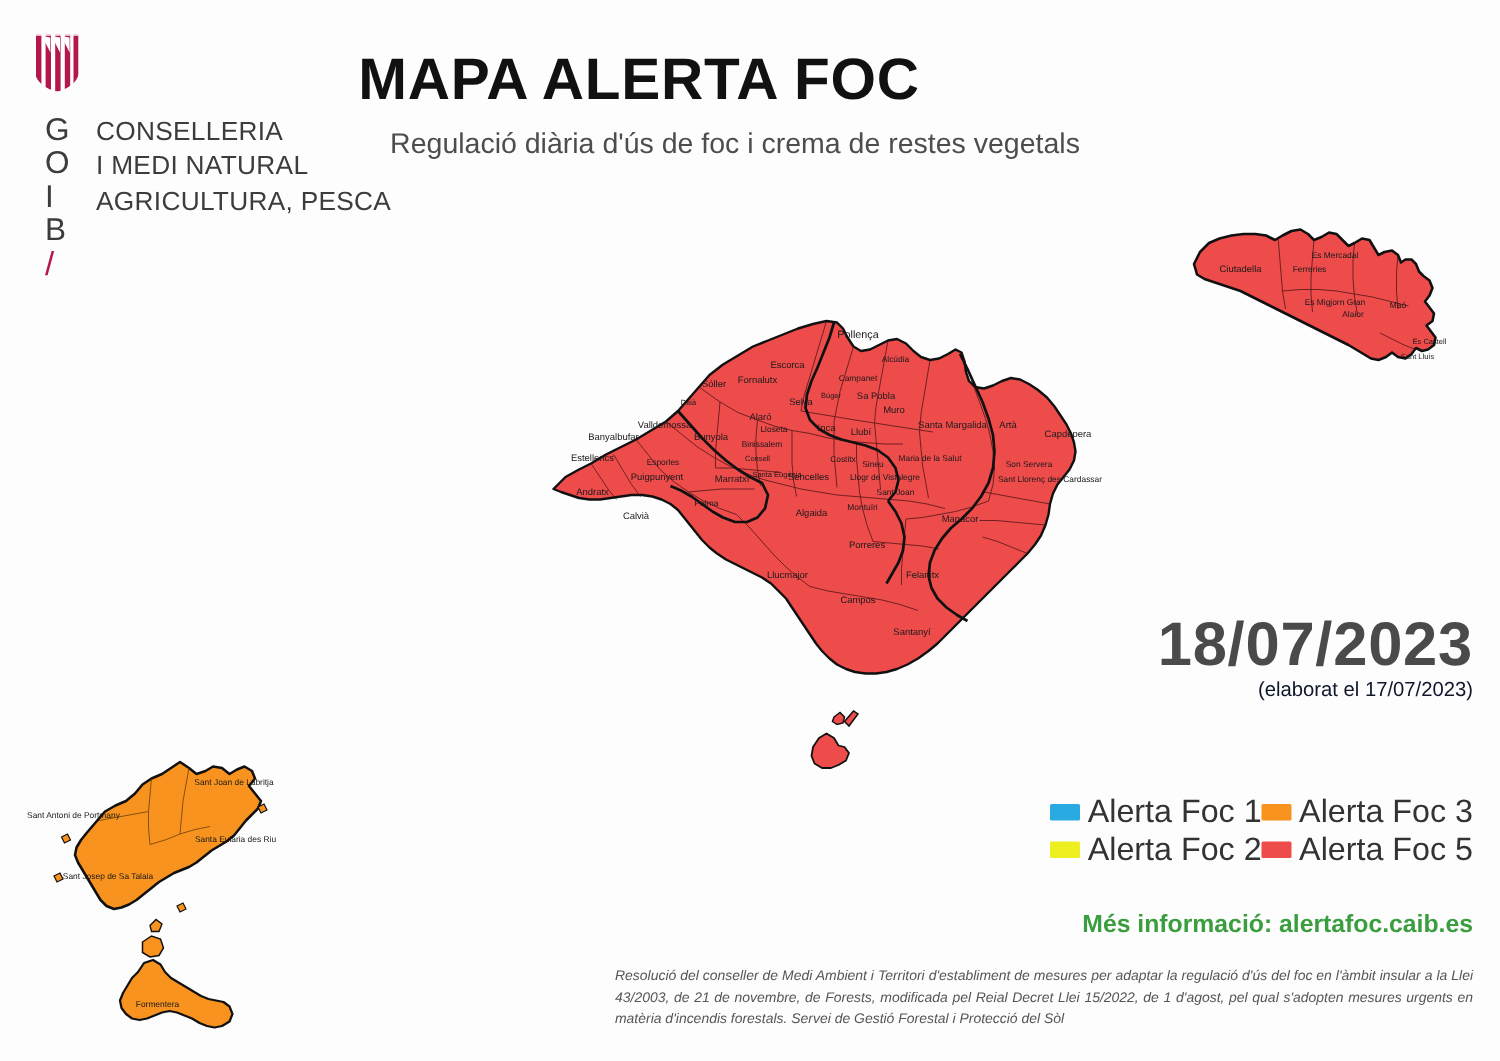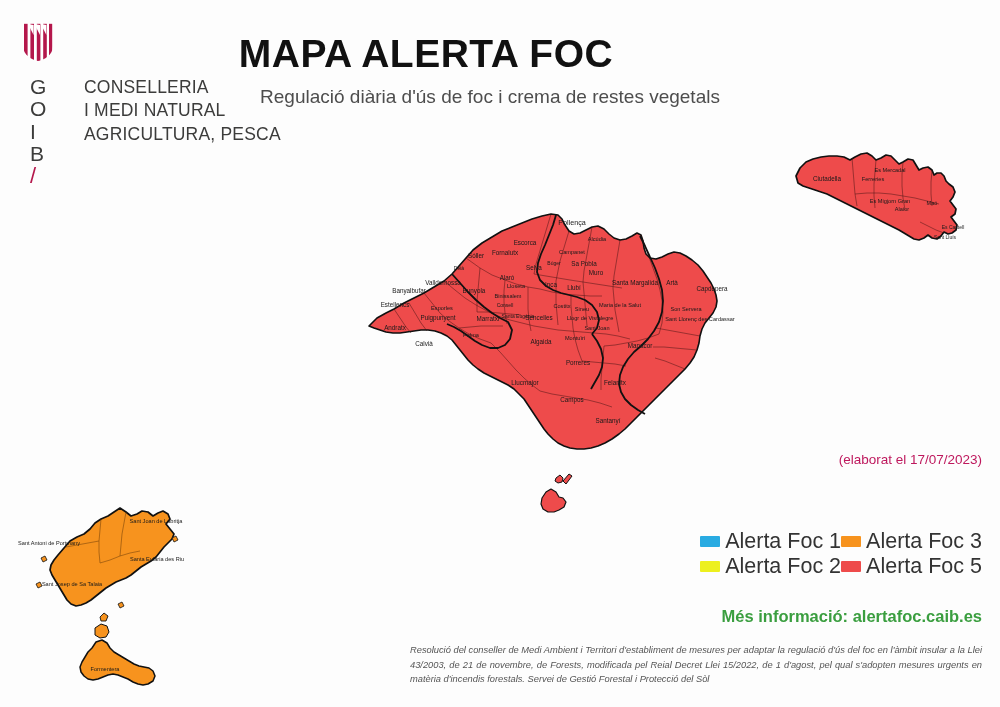--- a/index.html
+++ b/index.html
@@ -20,21 +20,21 @@
   .goib-letters {
     display:flex; flex-direction:column;
     font-size:21px; line-height:1.06; color:#3c3c3b;
     font-family:"Liberation Sans", sans-serif;
     letter-spacing:.5px; width:36px; padding-left:8px;
   }
   .goib-letters span { display:block; }
   .goib-slash { color:#b4174b; font-size:22px; line-height:1.0; }
   .goib-name {
     font-size:17.5px; line-height:1.33; color:#3c3c3b;
-    padding-left:6px; letter-spacing:.2px; white-space:nowrap;margin-left:20px;
+    padding-left:6px; letter-spacing:.2px; white-space:nowrap;
   }
   .goib-name div { display:block; }
 
   
   .title {
     position:absolute; left:0; top:32px; width:804px;
     text-align:center; font-size:39px; font-weight:bold;
     letter-spacing:.5px; color:#111;padding-left:48px;
   }
   .subtitle {
@@ -54,21 +54,21 @@
   .mun-label.lg { font-size:7.2px; }
 
   
   .date-main {
     position:absolute; right:18px; top:406px;
     font-size:41px; font-weight:bold; color:#4a4a4a;
     letter-spacing:.5px; text-align:right;
   }
   .date-sub {
     position:absolute; right:18px; top:452px;
-    font-size:13.5px; color:#be185d; text-align:right;
+    font-size:13.5px; color:#0f172a; text-align:right;
   }
 
   
   .legend-title {
     position:absolute; right:18px; top:509px;
     font-size:14.3px; color:#3d3d3d; text-align:right;
   }
   .legend-grid {
     position:absolute; right:18px; top:530px;
     display:grid; grid-template-columns:auto auto; gap:2px 0;
@@ -324,20 +324,21 @@
              L82,662 L85,657 L88,652 Z"></path>
         <path fill="#f7931e" stroke="#111111" stroke-width="1.0" d="M95,628 L101,624 L107,626 L109,632 L106,637 L100,638 L95,635 Z"></path>
         <path fill="#f7931e" stroke="#111111" stroke-width="0.9" d="M100,617 L104,613 L108,616 L106,621 L101,621 Z"></path>
         <path fill="#f7931e" stroke="#111111" stroke-width="0.8" d="M118,604 L122,602 L124,606 L120,608 Z"></path>
         <text class="mun-label sm" x="105" y="671">Formentera</text>
       </g>
 
     </svg>
   </div>
 
+  <div class="date-main">18/07/2023</div>
   <div class="date-sub">(elaborat el 17/07/2023)</div>
 
   <div class="legend-grid">
     <div class="legend-item">
       <span class="legend-swatch" style="background:#29abe2"></span>
       <span class="legend-text">Alerta Foc 1</span>
     </div>
     <div class="legend-item">
       <span class="legend-swatch" style="background:#f7931e"></span>
       <span class="legend-text">Alerta Foc 3</span>

